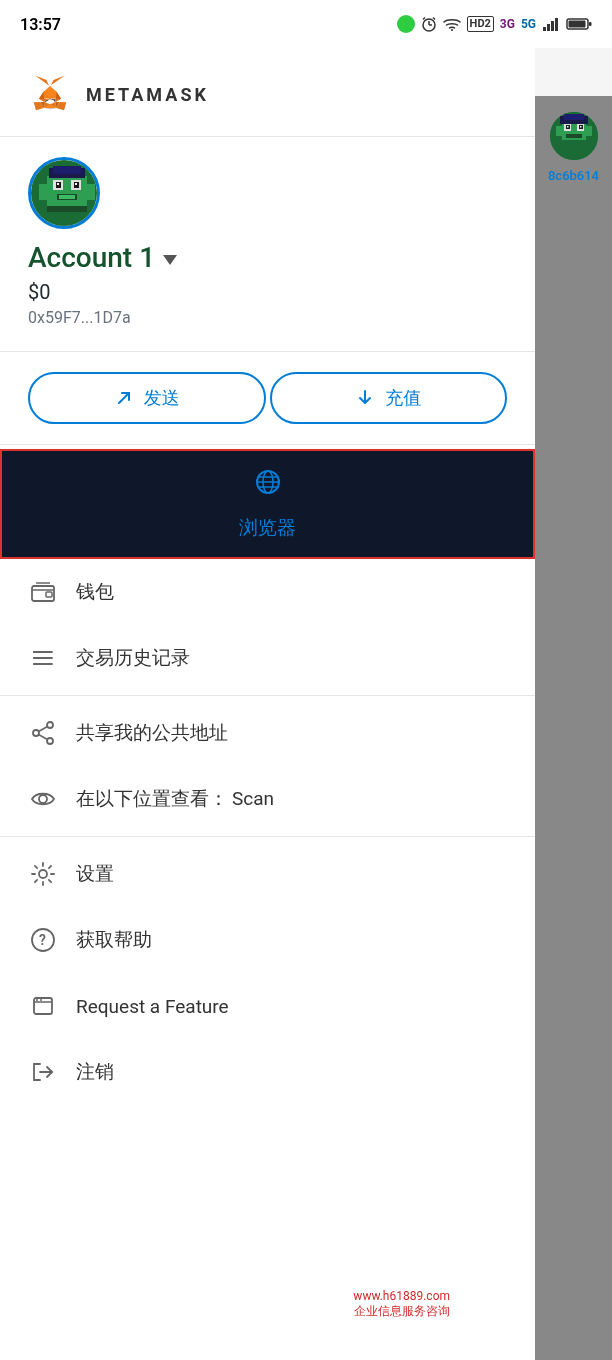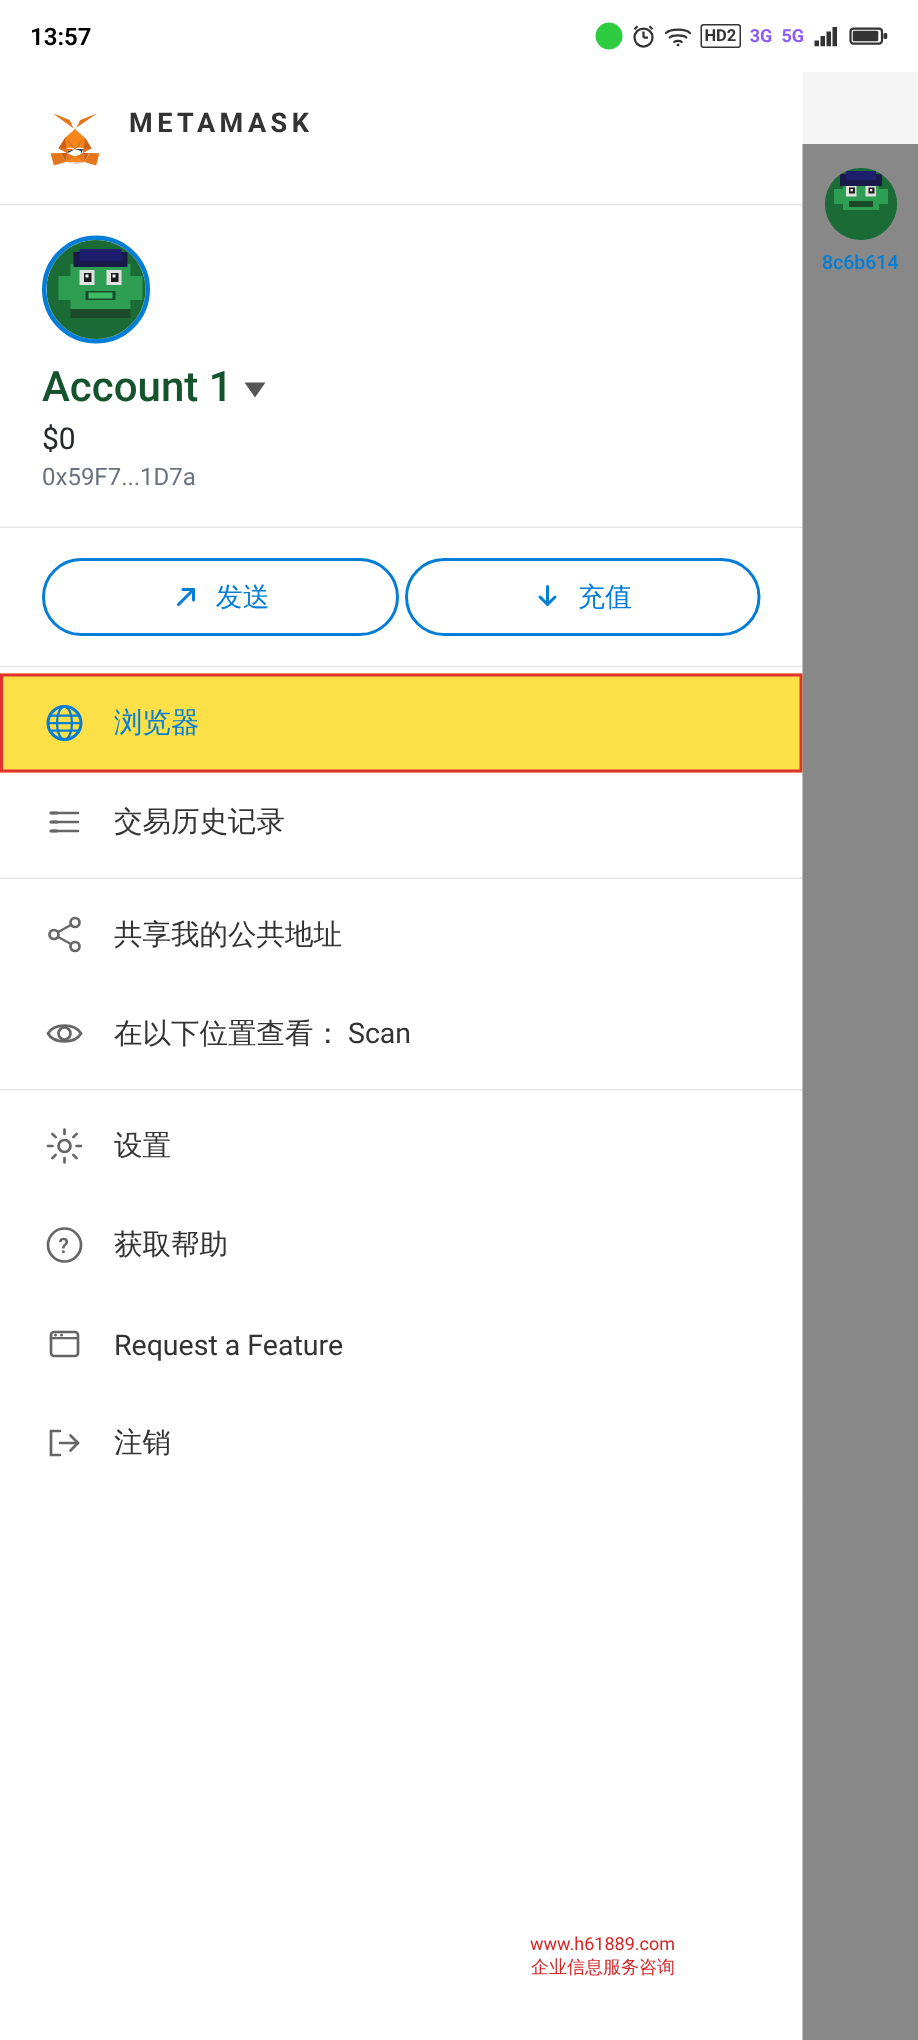--- a/index.html
+++ b/index.html
@@ -52,20 +52,21 @@
       display: flex;
       flex-direction: column;
       align-items: center;
       padding-top: 16px;
     }
 
     
     .mm-header {
       padding: 24px 28px 20px 28px;
       display: flex;
+      align-items: center;
       gap: 14px;
       background: #fff;
     }
     .mm-logo {
       width: 44px;
       height: 44px;
     }
     .mm-title {
       font-size: 18px;
       font-weight: 700;
@@ -154,23 +155,24 @@
     }
     .menu-item {
       display: flex;
       align-items: center;
       gap: 18px;
       padding: 18px 28px;
       cursor: pointer;
       position: relative;
     }
     .menu-item.active {
-      background: #fde047;
+      background: #0f172a;
       outline: 2.5px solid #e03030;
       outline-offset: -2px;
+      flex-direction: column;
     }
     .menu-icon {
       width: 30px;
       height: 30px;
       display: flex;
       align-items: center;
       justify-content: center;
       flex-shrink: 0;
     }
     .menu-label {
@@ -238,23 +240,23 @@
 
     <svg width="18" height="14" viewBox="0 0 18 14" fill="none">
       <path d="M1 5C4 2 14 2 17 5" stroke="#333" stroke-width="1.5" fill="none" stroke-linecap="round"></path>
       <path d="M3.5 8C5.5 6.2 12.5 6.2 14.5 8" stroke="#333" stroke-width="1.5" fill="none" stroke-linecap="round"></path>
       <path d="M6.5 11C7.5 10 10.5 10 11.5 11" stroke="#333" stroke-width="1.5" fill="none" stroke-linecap="round"></path>
       <circle cx="9" cy="13" r="1" fill="#333"></circle>
     </svg>
 
     <span style="font-size:11px;font-weight:700;color:#333;border:1.5px solid #333;padding:0 2px;border-radius:2px;line-height:14px;">HD2</span>
 
-    <span style="font-size:12px;font-weight:700;color:#8b5cf6;">3G</span>
-
-    <span style="font-size:12px;font-weight:700;color:#8b5cf6;">5G</span>
+    <span style="font-size:12px;font-weight:700;color:#701a75;">3G</span>
+
+    <span style="font-size:12px;font-weight:700;color:#0369a1;">5G</span>
 
     <svg width="18" height="14" viewBox="0 0 18 14">
       <rect x="1" y="10" width="3" height="4" fill="#333"></rect>
       <rect x="5" y="7" width="3" height="7" fill="#333"></rect>
       <rect x="9" y="4" width="3" height="10" fill="#333"></rect>
       <rect x="13" y="1" width="3" height="13" fill="#333"></rect>
     </svg>
 
     <svg width="26" height="14" viewBox="0 0 26 14">
       <rect x="1" y="2" width="21" height="10" rx="2" stroke="#333" stroke-width="1.5" fill="none"></rect>
@@ -374,20 +376,31 @@
             <circle cx="13" cy="13" r="11" stroke="#037DD6" stroke-width="2" fill="none"></circle>
             <ellipse cx="13" cy="13" rx="5" ry="11" stroke="#037DD6" stroke-width="1.5" fill="none"></ellipse>
             <line x1="2" y1="13" x2="24" y2="13" stroke="#037DD6" stroke-width="1.5"></line>
             <line x1="4" y1="8" x2="22" y2="8" stroke="#037DD6" stroke-width="1.5"></line>
             <line x1="4" y1="18" x2="22" y2="18" stroke="#037DD6" stroke-width="1.5"></line>
           </svg>
         </div>
         <span class="menu-label active-text">浏览器</span>
       </div>
 
+      <div class="menu-item">
+        <div class="menu-icon">
+          <svg width="26" height="26" viewBox="0 0 26 26" fill="none">
+            <rect x="2" y="7" width="22" height="15" rx="2" stroke="#666" stroke-width="1.8" fill="none"></rect>
+            <path d="M2 11h22" stroke="#666" stroke-width="1.5"></path>
+            <rect x="16" y="13" width="6" height="5" rx="1" stroke="#666" stroke-width="1.5" fill="none"></rect>
+            <path d="M6 4 L20 4" stroke="#666" stroke-width="1.5"></path>
+          </svg>
+        </div>
+        <span class="menu-label">钱包</span>
+      </div>
 
       <div class="menu-item">
         <div class="menu-icon">
           <svg width="26" height="26" viewBox="0 0 26 26" fill="none">
             <line x1="4" y1="7" x2="22" y2="7" stroke="#666" stroke-width="1.8" stroke-linecap="round"></line>
             <line x1="4" y1="7" x2="8" y2="7" stroke="#666" stroke-width="2" stroke-linecap="round"></line>
             <line x1="4" y1="13" x2="22" y2="13" stroke="#666" stroke-width="1.8" stroke-linecap="round"></line>
             <line x1="4" y1="13" x2="8" y2="13" stroke="#666" stroke-width="2" stroke-linecap="round"></line>
             <line x1="4" y1="19" x2="22" y2="19" stroke="#666" stroke-width="1.8" stroke-linecap="round"></line>
             <line x1="4" y1="19" x2="8" y2="19" stroke="#666" stroke-width="2" stroke-linecap="round"></line>

